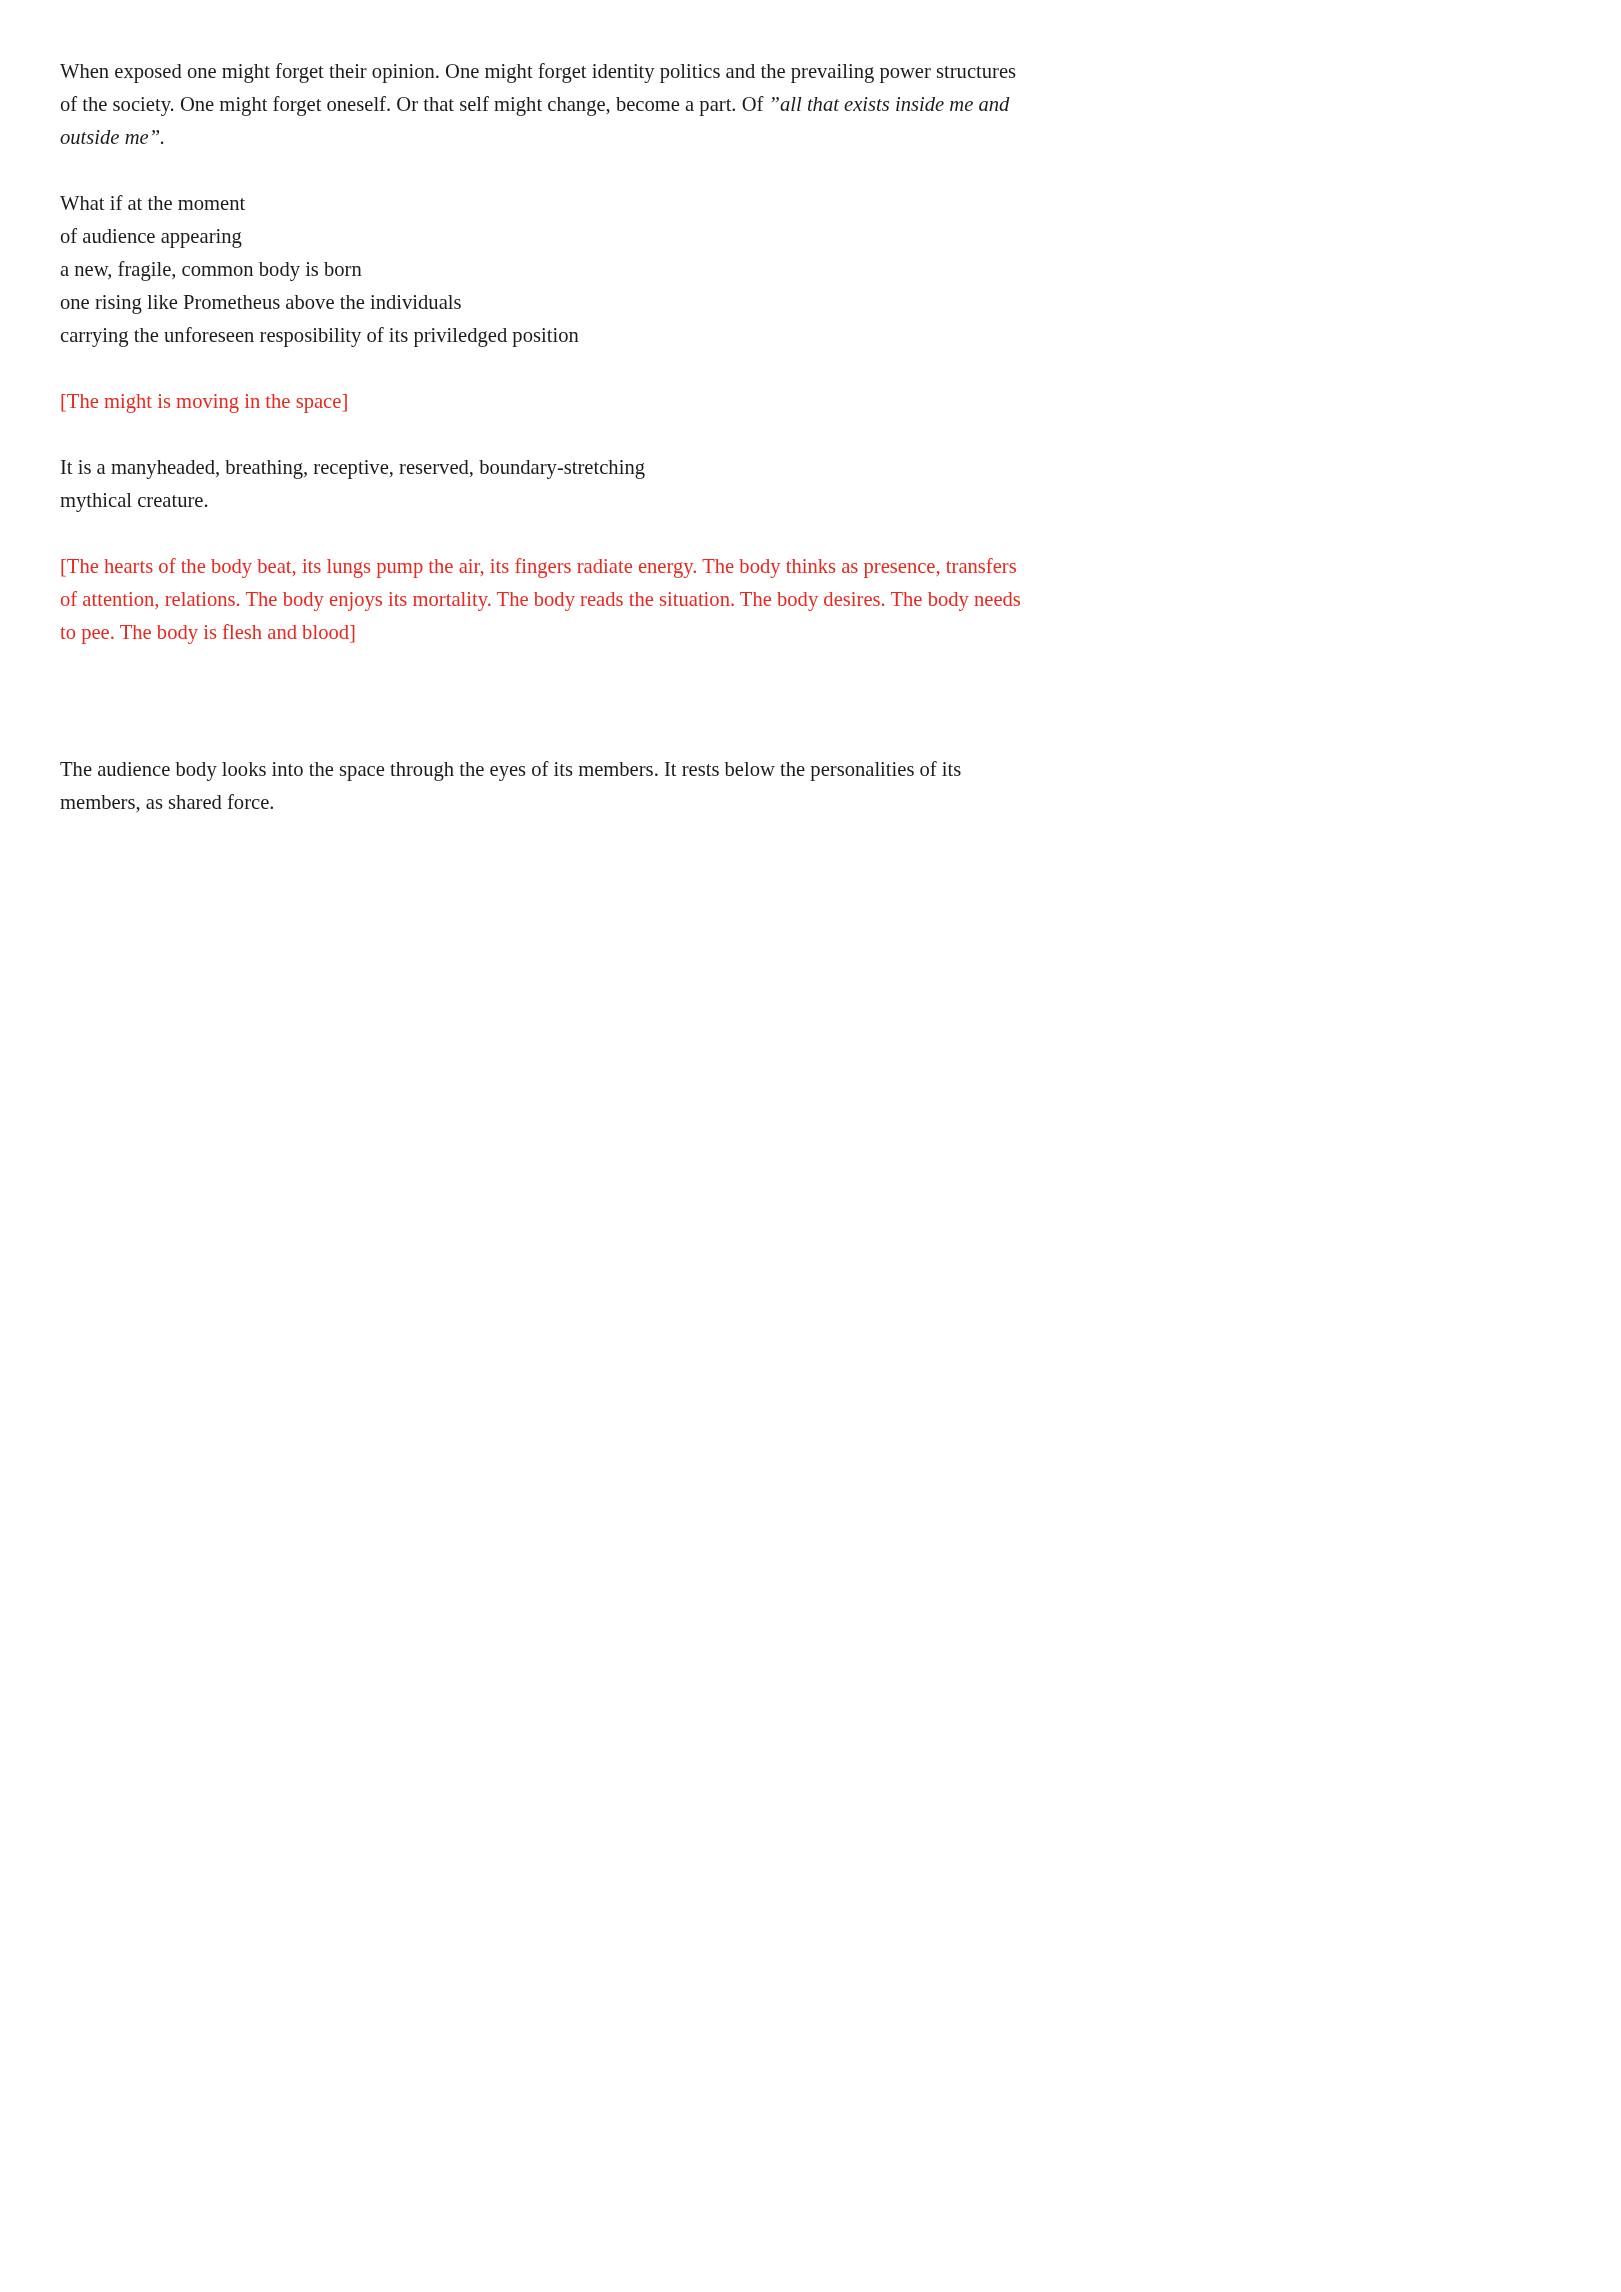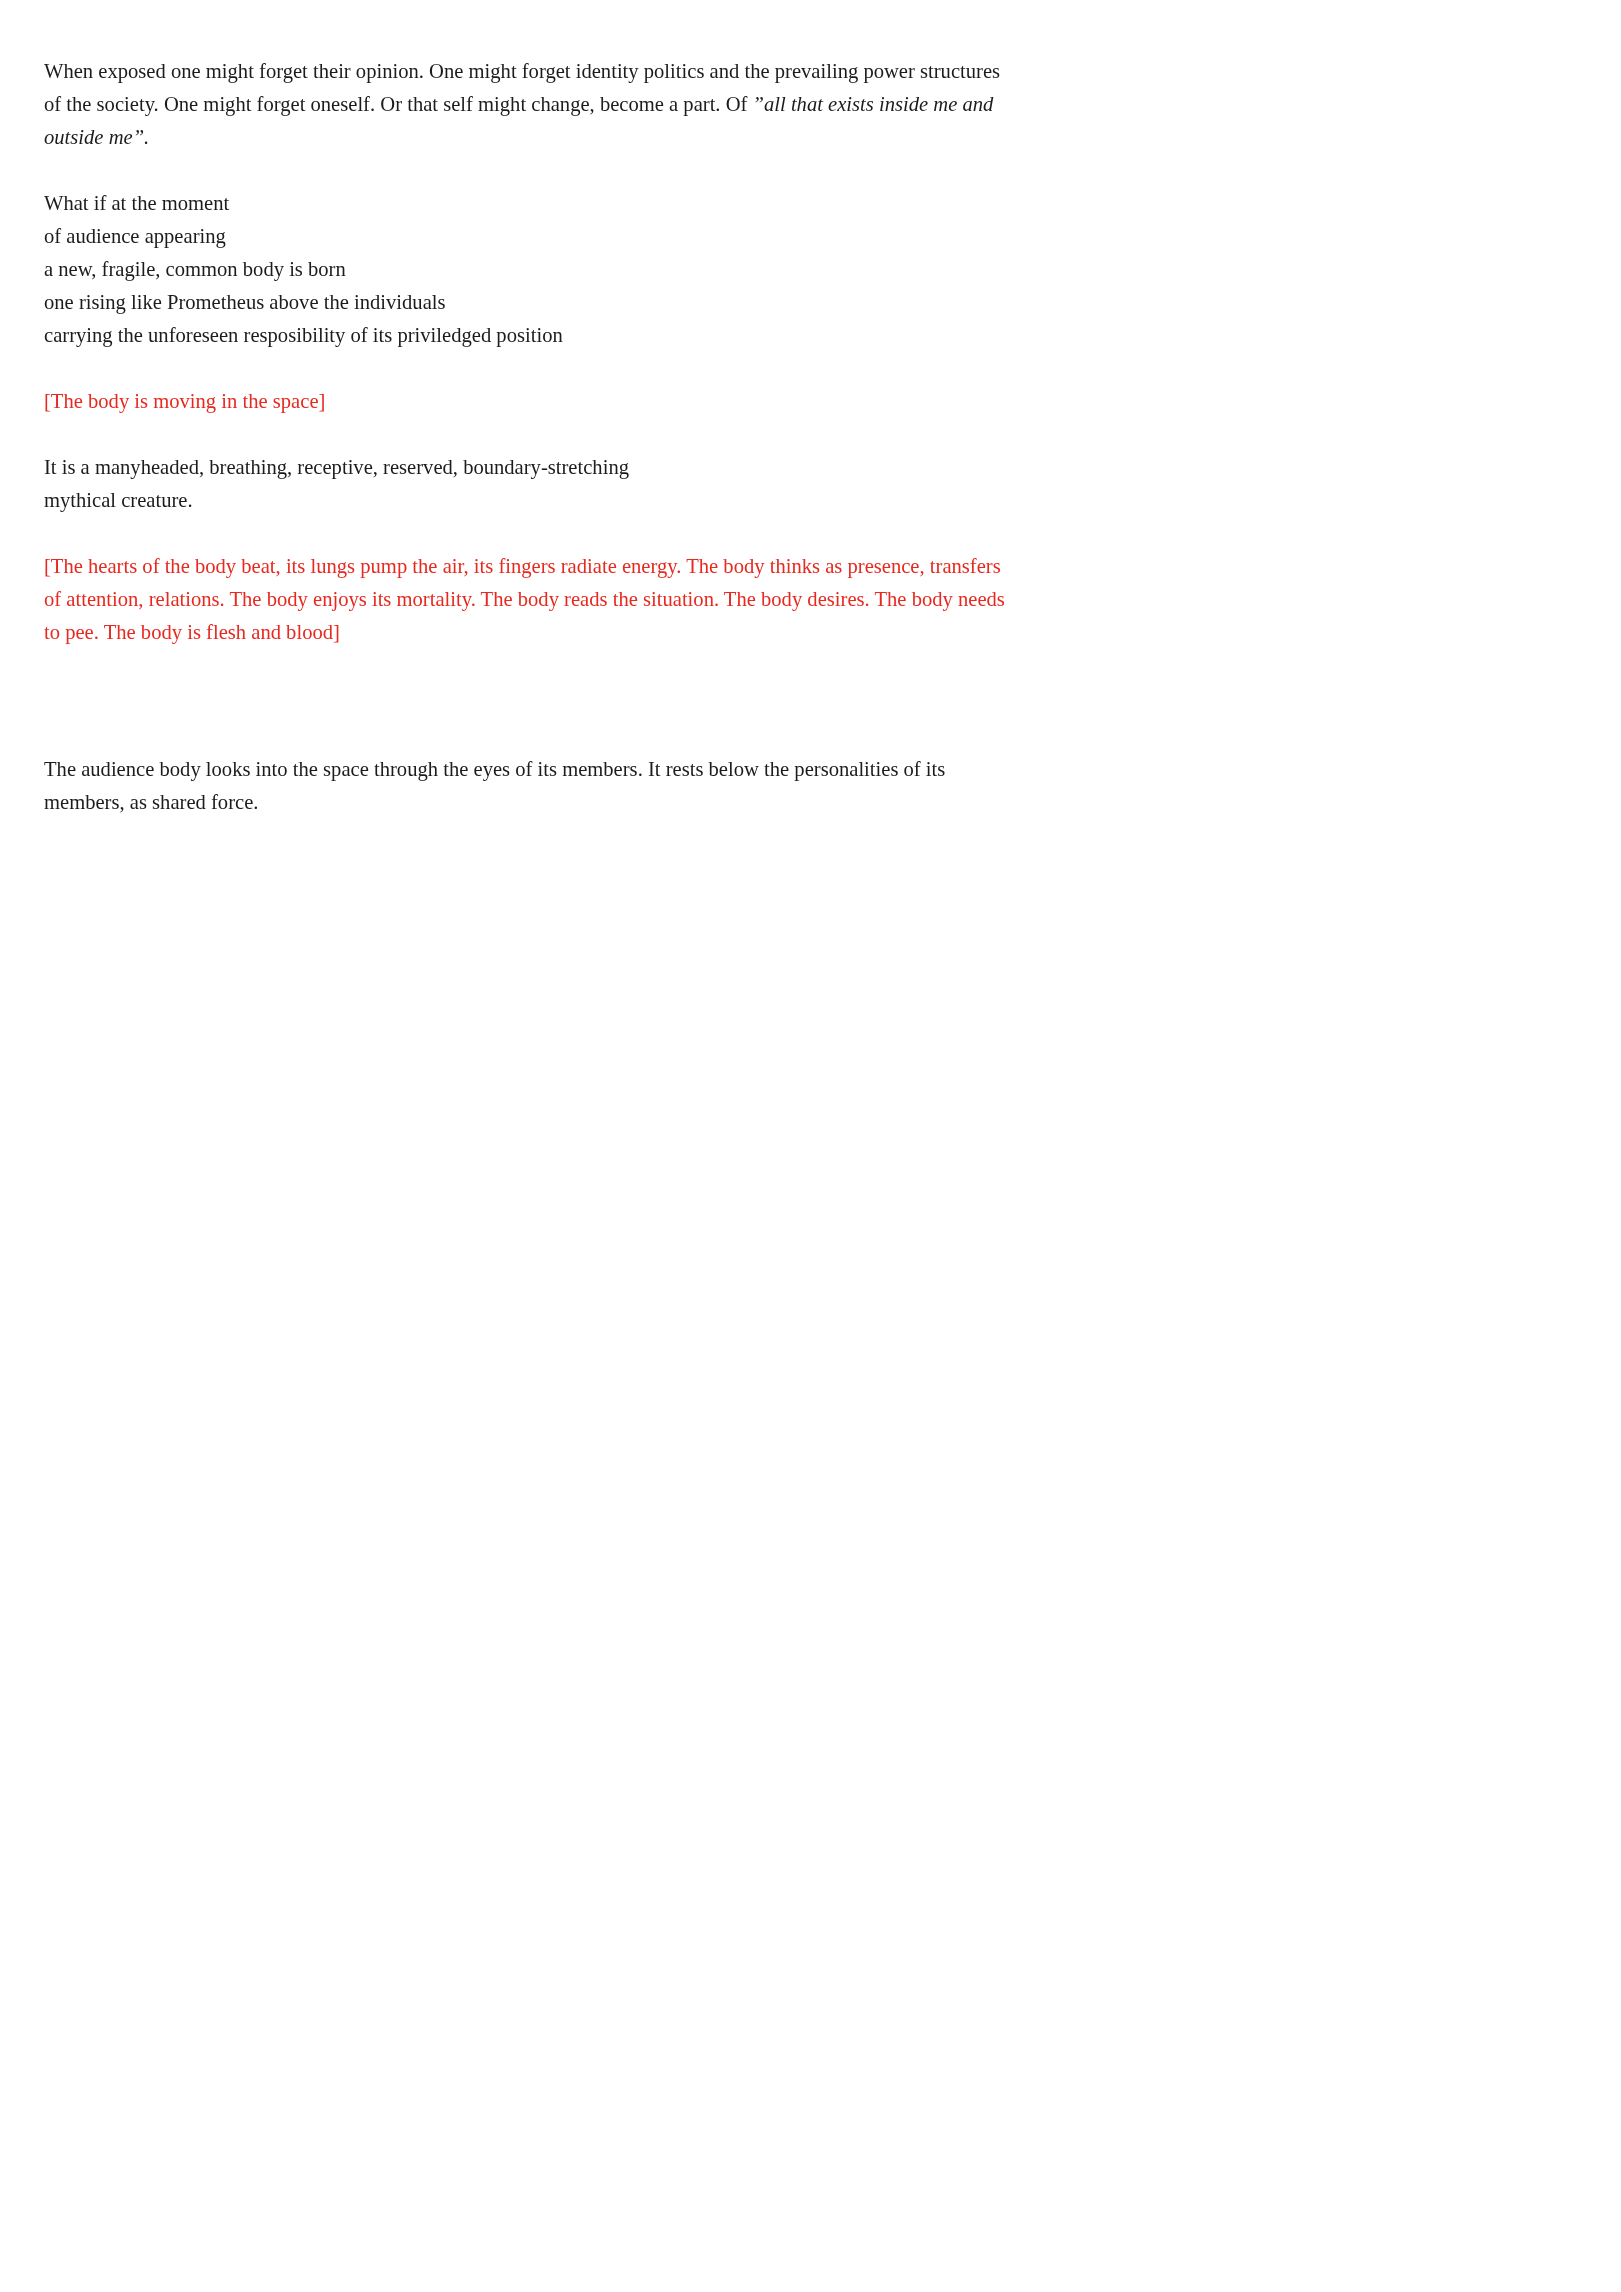--- a/index.html
+++ b/index.html
@@ -12,21 +12,21 @@
     height: 2293px;
     position: relative;
     font-family: "Liberation Serif", "DejaVu Serif", serif;
     color: var(--text, #1c1c1c);
     overflow: hidden;
   }
   .page {
     box-sizing: border-box;
     width: 1319px;
     height: 2293px;
-    padding: 55px 0 0 44px;
+    padding: 55px 0 0 60px;
     background: #ffffff;
   }
   .content {
     max-width: 965px;
   }
   .para {
     margin: 0 0 33px 0;
     font-size: 20.6px;
     line-height: 33px;
     white-space: pre-line;
@@ -52,21 +52,21 @@
   <div class="content">
 
     <p class="para"><span>When exposed one might forget their opinion. One might forget identity politics and the prevailing power structures of the society. One might forget oneself. Or that self might change, become a part. Of </span><em>”all that exists inside me and outside me”.</em></p>
 
     <p class="para">What if at the moment
 of audience appearing
 a new, fragile, common body is born
 one rising like Prometheus above the individuals
 carrying the unforeseen resposibility of its priviledged position</p>
 
-    <p class="para stage">[The body is moving in the space]</p>
+    <p class="para stage">[The might is moving in the space]</p>
 
 
     <p class="para">It is a manyheaded, breathing, receptive, reserved, boundary-stretching
 mythical creature.</p>
 
 
     <p class="para stage">[The hearts of the body beat, its lungs pump the air, its fingers radiate energy. The body thinks as presence, transfers of attention, relations. The body enjoys its mortality. The body reads the situation. The body desires. The body needs to pee. The body is flesh and blood]</p>
 
     <p class="para gap-xl-2">The audience body looks into the space through the eyes of its members. It rests below the personalities of its members, as shared force.</p>
 

